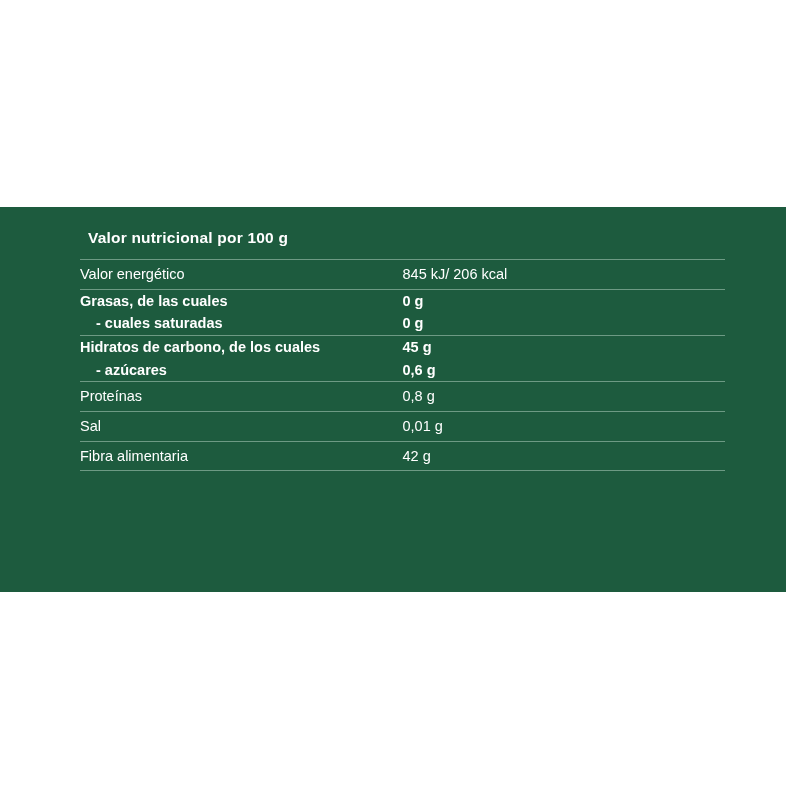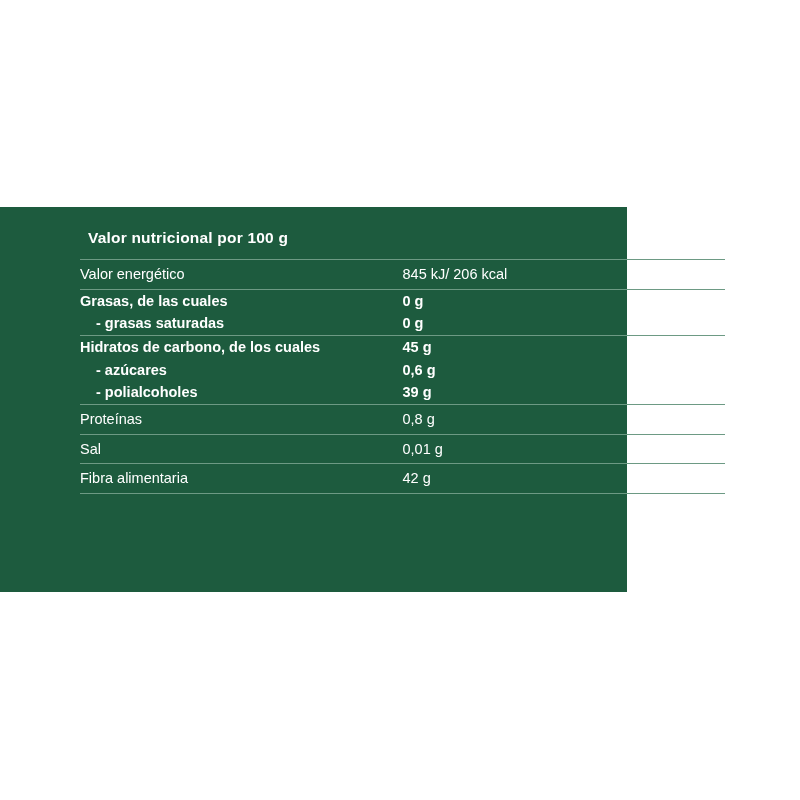--- a/index.html
+++ b/index.html
@@ -16,21 +16,21 @@
   .page {
     position: relative;
     width: 800px;
     height: 800px;
     background: #ffffff;
   }
   .panel {
     position: absolute;
     left: 0;
     top: 207px;
-    width: 627px;
+    width: 786px;
     height: 385px;
     background: #1d5b3e;
     box-sizing: border-box;
     padding-left: 12px;
   }
   .table-wrap {
     position: absolute;
     left: 80px;
     top: 22px;
     width: 645px;
@@ -93,35 +93,31 @@
           <tr class="top-rule">
             <td class="label">Valor energético</td>
             <td class="value">845 kJ/ 206 kcal</td>
           </tr>
 
           <tr class="top-rule tight">
             <td class="label">Grasas, de las cuales</td>
             <td class="value">0 g</td>
           </tr>
           <tr class="sub tight">
-            <td class="label">- grasas saturadas</td>
+            <td class="label">- cuales saturadas</td>
             <td class="value">0 g</td>
           </tr>
 
           <tr class="top-rule tight">
             <td class="label">Hidratos de carbono, de los cuales</td>
             <td class="value">45 g</td>
           </tr>
           <tr class="sub tight">
             <td class="label">- azúcares</td>
             <td class="value">0,6 g</td>
-          </tr>
-          <tr class="sub tight">
-            <td class="label">- polialcoholes</td>
-            <td class="value">39 g</td>
           </tr>
 
           <tr class="top-rule">
             <td class="label">Proteínas</td>
             <td class="value">0,8 g</td>
           </tr>
 
           <tr class="top-rule">
             <td class="label">Sal</td>
             <td class="value">0,01 g</td>

